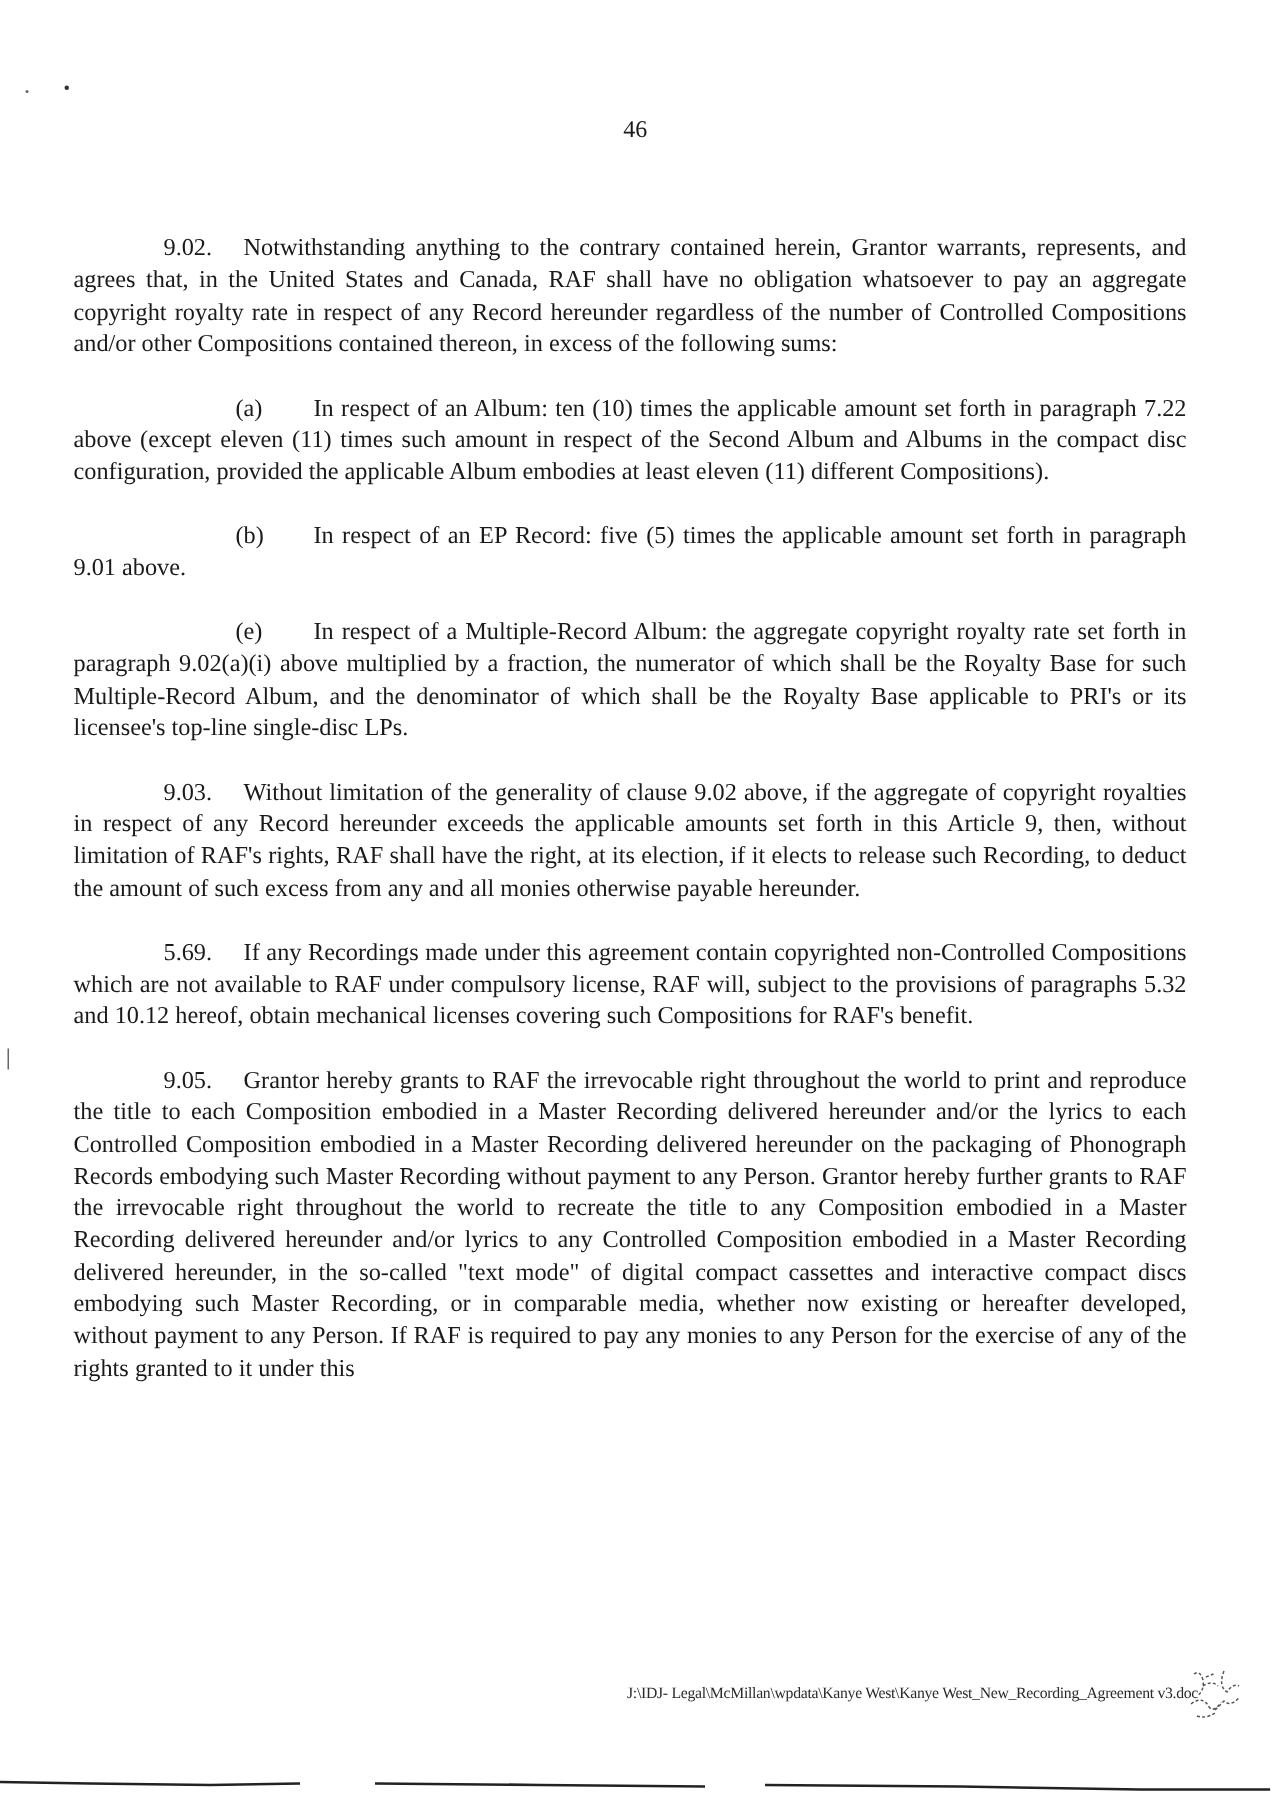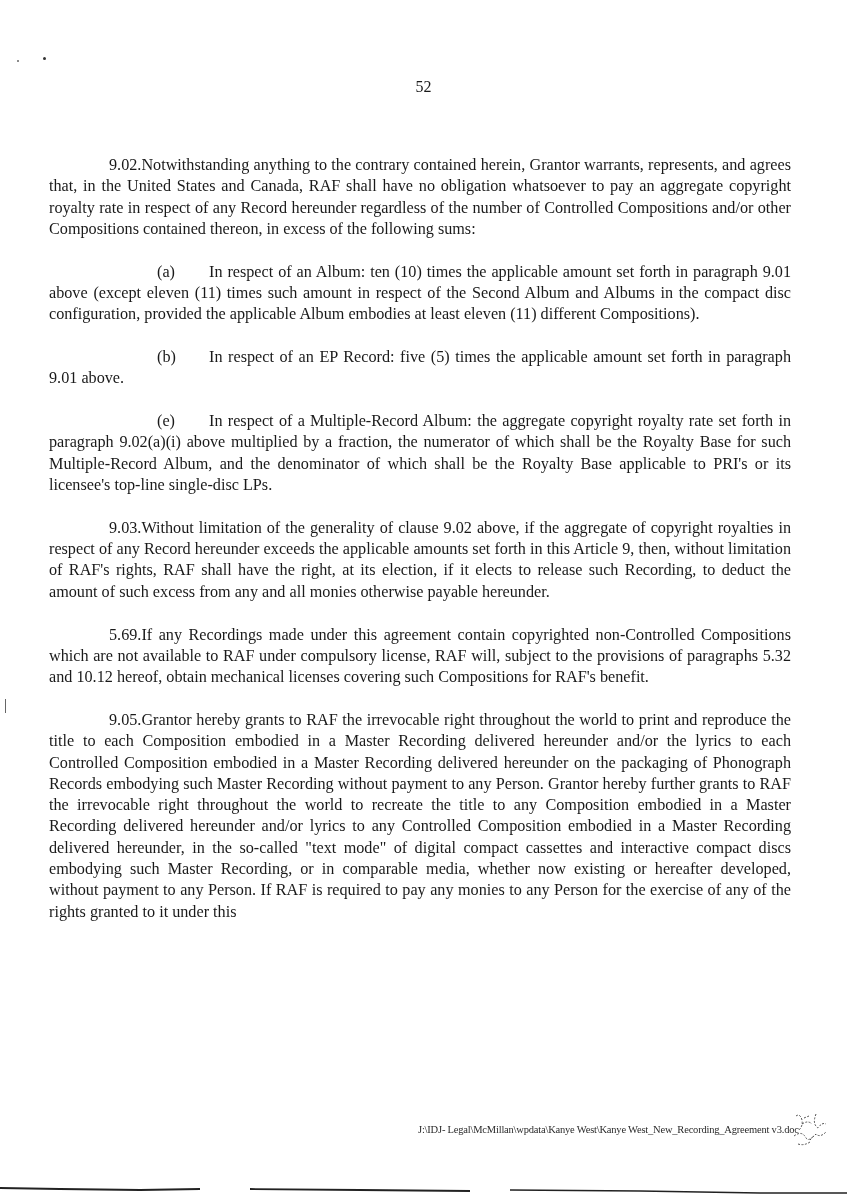--- a/index.html
+++ b/index.html
@@ -16,43 +16,43 @@
     position: absolute; left: 0; right: 0; top: 78px; text-align: center;
     font-size: 16px; letter-spacing: 0;
   }
   .body-text {
     position: absolute; left: 49px; width: 742px; top: 155px;
     font-size: 16.2px; line-height: 21.3px; text-align: justify;
   }
   .para { margin: 0 0 21.5px 0; text-indent: 60px; }
   .sub { margin: 0 0 21.5px 0; text-indent: 108px; }
   .sub .label { display: inline-block; width: 52px; text-indent: 0; }
-  .clause-num { margin-right: 0; }
+  .clause-num { margin-right: 21px; }
   .footer-path {
     position: absolute; left: 405px; top: 1124px;
     font-size: 10.5px; color: #2a2a2a; letter-spacing: -0.2px; margin-left: 13px;
   }
   .initials {
     position: absolute; left: 788px; top: 1110px; width: 42px; height: 38px;
   }
   .edge-lines { position: absolute; left: 0; top: 1185px; width: 847px; height: 10px; }
 </style>
 </head>
 <body>
 
 <div class="scan-mark dot1"></div>
 <div class="scan-mark dot2"></div>
 <div class="edge-mark"></div>
 
-<div class="page-number">52</div>
+<div class="page-number">46</div>
 
 <div class="body-text">
   <p class="para"><span class="clause-num">9.02.</span><span>Notwithstanding anything to the contrary contained herein, Grantor warrants, represents, and agrees that, in the United States and Canada, RAF shall have no obligation whatsoever to pay an aggregate copyright royalty rate in respect of any Record hereunder regardless of the number of Controlled Compositions and/or other Compositions contained thereon, in excess of the following sums:</span></p>
 
-  <p class="sub"><span class="label">(a)</span><span>In respect of an Album:  ten (10) times the applicable amount set forth in paragraph 9.01 above (except eleven (11) times such amount in respect of the Second Album and Albums in the compact disc configuration, provided the applicable Album embodies at least eleven (11) different Compositions).</span></p>
+  <p class="sub"><span class="label">(a)</span><span>In respect of an Album:  ten (10) times the applicable amount set forth in paragraph 7.22 above (except eleven (11) times such amount in respect of the Second Album and Albums in the compact disc configuration, provided the applicable Album embodies at least eleven (11) different Compositions).</span></p>
   <p class="sub"><span class="label">(b)</span><span>In respect of an EP Record: five (5) times the applicable amount set forth in paragraph 9.01 above.</span></p>
   <p class="sub"><span class="label">(e)</span><span>In respect of a Multiple-Record Album:  the aggregate copyright royalty rate set forth in paragraph 9.02(a)(i) above multiplied by a fraction, the numerator of which shall be the Royalty Base for such Multiple-Record Album, and the denominator of which shall be the Royalty Base applicable to PRI's or its licensee's top-line single-disc LPs.</span></p>
 
   <p class="para"><span class="clause-num">9.03.</span><span>Without limitation of the generality of clause 9.02 above, if the aggregate of copyright royalties in respect of any Record hereunder exceeds the applicable amounts set forth in this Article 9, then, without limitation of RAF's rights, RAF shall have the right, at its election, if it elects to release such Recording, to deduct the amount of such excess from any and all monies otherwise payable hereunder.</span></p>
 
   <p class="para"><span class="clause-num">5.69.</span><span>If any Recordings made under this agreement contain copyrighted non-Controlled Compositions which are not available to RAF under compulsory license, RAF will, subject to the provisions of paragraphs 5.32 and 10.12 hereof, obtain mechanical licenses covering such Compositions for RAF's benefit.</span></p>
 
   <p class="para"><span class="clause-num">9.05.</span><span>Grantor hereby grants to RAF the irrevocable right throughout the world to print and reproduce the title to each Composition embodied in a Master Recording delivered hereunder and/or the lyrics to each Controlled Composition embodied in a Master Recording delivered hereunder on the packaging of Phonograph Records embodying such Master Recording without payment to any Person.  Grantor hereby further grants to RAF the irrevocable right throughout the world to recreate the title to any Composition embodied in a Master Recording delivered hereunder and/or lyrics to any Controlled Composition embodied in a Master Recording delivered hereunder, in the so-called "text mode" of digital compact cassettes and interactive compact discs embodying such Master Recording, or in comparable media, whether now existing or hereafter developed, without payment to any Person.  If RAF is required to pay any monies to any Person for the exercise of any of the rights granted to it under this</span></p>
 </div>
 

